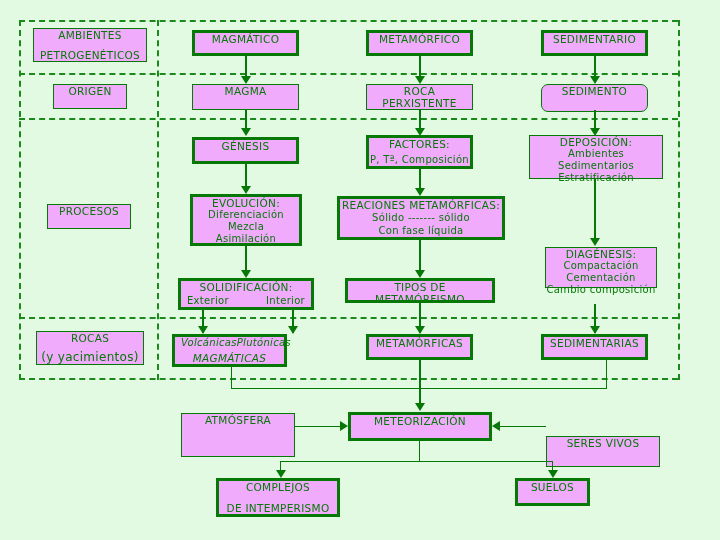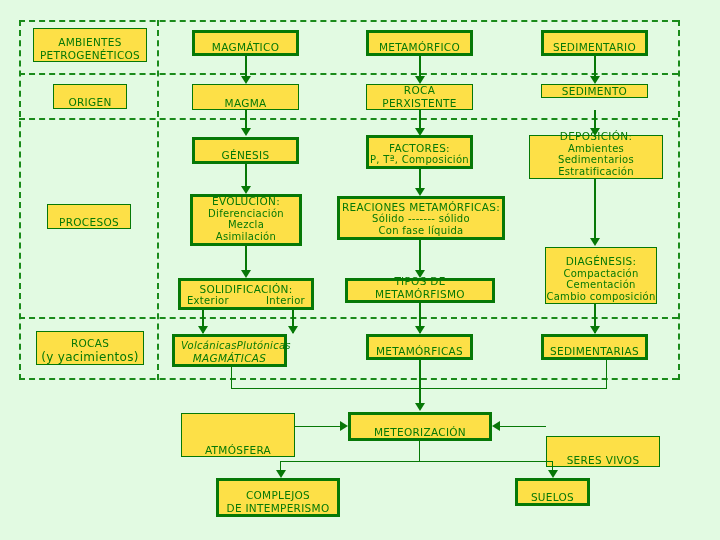--- a/index.html
+++ b/index.html
@@ -13,27 +13,27 @@
 
   
   .dash{position:absolute;pointer-events:none;}
   .dash-h{border-top:2px dashed #1a8a1a;height:0;}
   .dash-v{border-left:2px dashed #1a8a1a;width:0;}
 
   
   .box{
     position:absolute;
     box-sizing:border-box;
-    background:#fde047;
+    background:#f0abfc;
     border:2px solid #067806;
     color:#067806;
     display:flex;
     flex-direction:column;
     align-items:center;
-    justify-content:flex-end;
+    justify-content:space-between;
     text-align:center;
     line-height:1.18;
     letter-spacing:.3px;
   }
   .box.thin{border-width:1px;}
   .box.thick{border-width:3px;}
   .l1{font-size:10.5px;}
   .l2{font-size:12px;}
   .row2{
     width:100%;
@@ -118,21 +118,21 @@
   <div class="arrow-d" style="left:415px;top:76px;"></div>
   <div class="ln lnv" style="left:594px;top:56px;height:22px;"></div>
   <div class="arrow-d" style="left:590px;top:76px;"></div>
 
   <div class="box thin" style="left:192px;top:84px;width:107px;height:26px;">
     <div class="l1">MAGMA</div>
   </div>
   <div class="box thin" style="left:366px;top:84px;width:107px;height:26px;">
     <div class="l1">ROCA PERXISTENTE</div>
   </div>
-  <div class="box thin" style="left:541px;top:84px;width:107px;height:14px;">
+  <div class="box thin" style="left:541px;top:84px;width:107px;height:28px;border-radius:7px;">
     <div class="l1">SEDIMENTO</div>
   </div>
 
   <div class="ln lnv" style="left:245px;top:110px;height:22px;"></div>
   <div class="arrow-d" style="left:241px;top:128px;"></div>
   <div class="ln lnv" style="left:419px;top:110px;height:22px;"></div>
   <div class="arrow-d" style="left:415px;top:128px;"></div>
   <div class="ln lnv" style="left:594px;top:110px;height:22px;"></div>
   <div class="arrow-d" style="left:590px;top:128px;"></div>
 
@@ -186,21 +186,21 @@
   <div class="arrow-d" style="left:415px;top:326px;"></div>
 
   <div class="box thin" style="left:529px;top:135px;width:134px;height:44px;">
     <div class="l1">DEPOSICIÓN:</div>
     <div class="sub">Ambientes Sedimentarios</div>
     <div class="sub">Estratificación</div>
   </div>
   <div class="ln lnv" style="left:594px;top:179px;height:63px;"></div>
   <div class="arrow-d" style="left:590px;top:238px;"></div>
 
-  <div class="box thin" style="left:545px;top:247px;width:112px;height:57px;">
+  <div class="box thin" style="left:545px;top:247px;width:112px;height:41px;">
     <div class="l1">DIAGÉNESIS:</div>
     <div class="sub">Compactación</div>
     <div class="sub">Cementación</div>
     <div class="sub">Cambio composición</div>
   </div>
   <div class="ln lnv" style="left:594px;top:304px;height:29px;"></div>
   <div class="arrow-d" style="left:590px;top:326px;"></div>
 
   <div class="box thick" style="left:172px;top:334px;width:115px;height:33px;font-style:italic;">
     <div class="row2">

